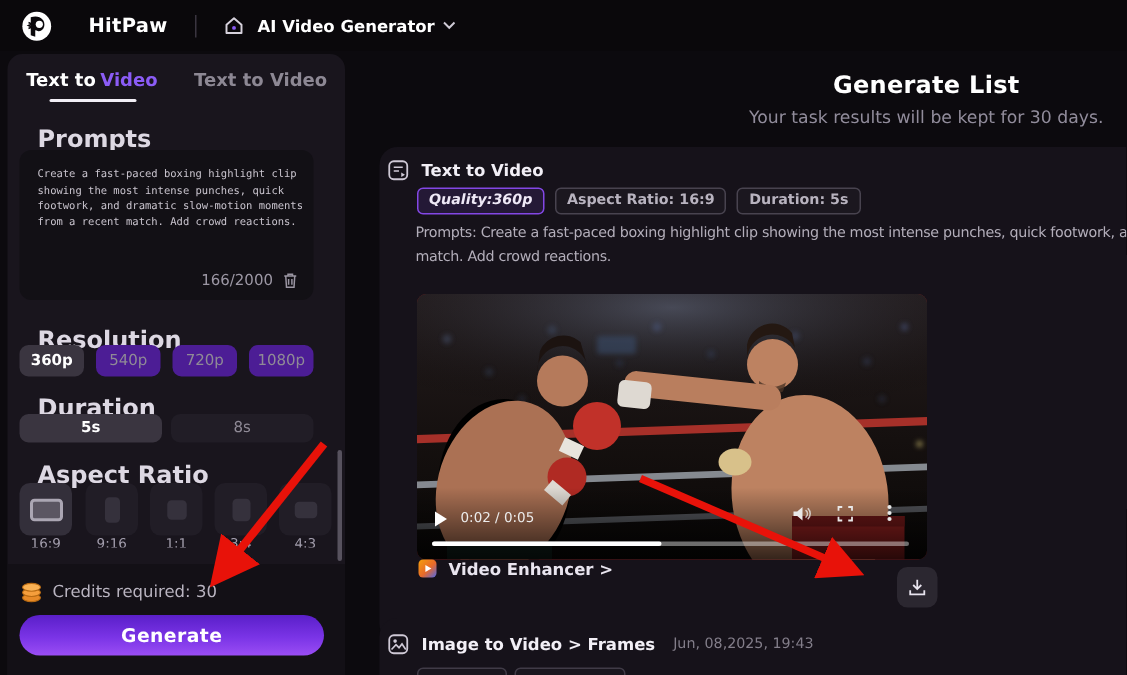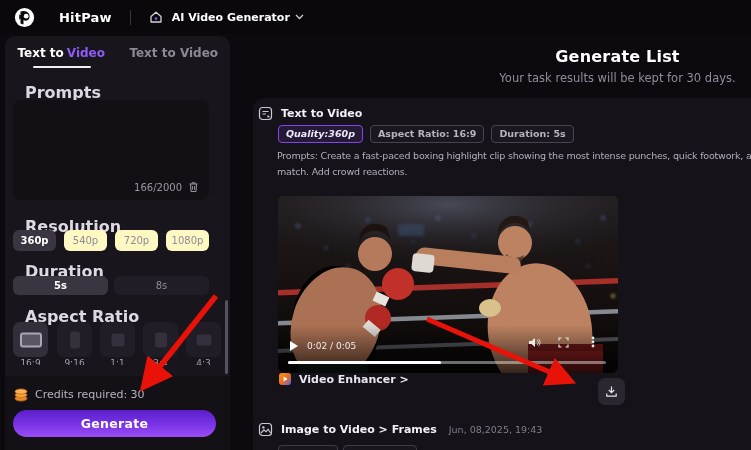--- a/index.html
+++ b/index.html
@@ -21,21 +21,21 @@
   .tab .accent{color:#8b5cf6;}
   .tab.active{color:#fff;}
   .tab-underline{position:absolute;left:28px;top:30px;width:58px;height:2px;background:#f1eef5;border-radius:1px;}
   .sec-label{position:absolute;left:20px;font-size:16px;font-weight:700;color:#ddd8e3;}
   .prompt-box{position:absolute;left:8px;top:64px;width:196px;height:100px;background:#121015;
               border-radius:8px;box-sizing:border-box;padding:11px 10px 6px 12px;}
   .prompt-text{font-family:"DejaVu Sans Mono",monospace;font-size:7px;line-height:10.5px;
                color:#c9c4ce;width:178px;}
   .prompt-foot{position:absolute;right:10px;bottom:7px;display:flex;align-items:center;gap:6px;}
   .char-count{font-size:10px;color:#9b96a3;}
-  .opt-btn{position:absolute;height:21px;width:43px;border-radius:6px;background:#fef9c3;color:#8f8a96;
+  .opt-btn{position:absolute;height:21px;width:43px;border-radius:6px;background:#4c1d95;color:#8f8a96;
            font-size:10px;text-align:center;line-height:21px;cursor:pointer;}
   .opt-btn.sel{background:#3a3540;color:#fff;font-weight:700;}
   .dur-btn{position:absolute;height:19px;width:95px;border-radius:6px;background:#211d26;color:#8f8a96;
            font-size:10px;text-align:center;line-height:19px;cursor:pointer;}
   .dur-btn.sel{background:#3a3540;color:#fff;font-weight:700;}
   .ar-tile{position:absolute;top:286px;width:35px;height:35px;border-radius:7px;background:#211d26;cursor:pointer;}
   .ar-tile.sel{background:#332f3a;}
   .ar-shape{position:absolute;left:50%;top:50%;transform:translate(-50%,-50%);background:#35313c;border-radius:3px;}
   .ar-tile.sel .ar-shape{background:#5b5662;border:2px solid #aba6b3;}
   .ar-label{position:absolute;top:322px;width:35px;height:7px;overflow:hidden;text-align:center;
@@ -120,20 +120,21 @@
     <div class="tabs">
       <div class="tab active">
         <span style="margin-right:3px;">Text to</span><span class="accent">Video</span>
       </div>
       <div class="tab">Text to Video</div>
       <div class="tab-underline"></div>
     </div>
 
     <div class="sec-label" style="top:47px;">Prompts</div>
     <div class="prompt-box">
+      <div class="prompt-text">Create a fast-paced boxing highlight clip showing the most intense punches, quick footwork, and dramatic slow-motion moments from a recent match. Add crowd reactions.</div>
       <div class="prompt-foot">
         <span class="char-count">166/2000</span>
         <span style="display:flex;cursor:pointer;">
           <svg width="11" height="12" viewBox="0 0 11 12">
             <path d="M1.5 3 h8 M4 3 V1.8 h3 V3 M2.5 3 l.5 7.5 h5 l.5-7.5 M4.4 5 v3.8 M6.6 5 v3.8" stroke="#9b96a3" stroke-width="1" fill="none"></path>
           </svg>
         </span>
       </div>
     </div>
 

